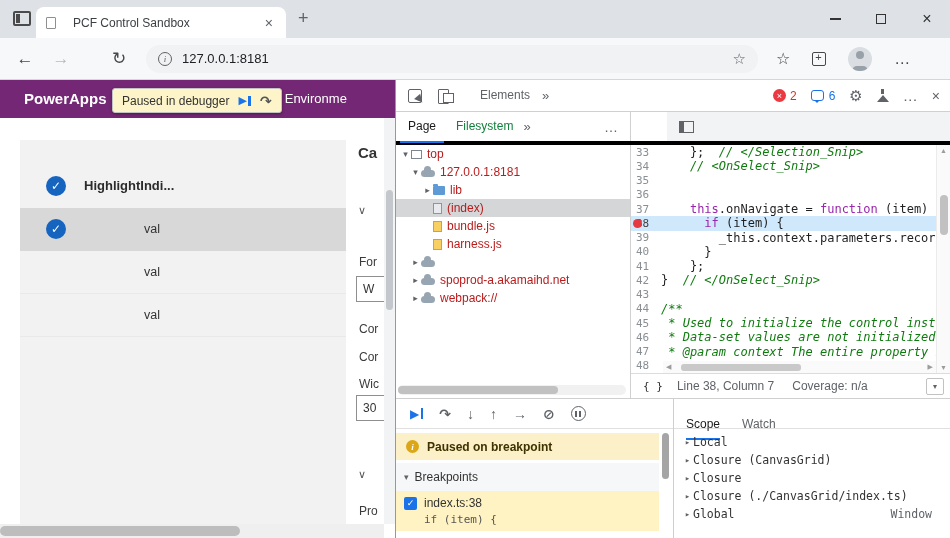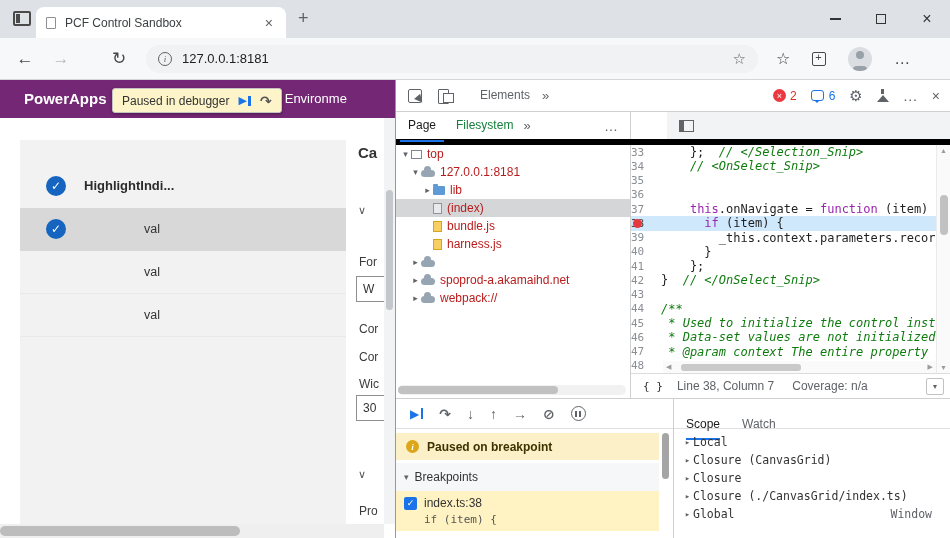--- a/index.html
+++ b/index.html
@@ -3,21 +3,21 @@
 <meta charset="utf-8">
 <style>
   * { box-sizing:border-box; margin:0; padding:0; }
   body { font-family:"Liberation Sans","DejaVu Sans",sans-serif; background:#fff; }
   .screen { position:relative; width:950px; height:538px; background:#fff; overflow:hidden; box-shadow: inset 0 0 0 1px #6e6e6e; }
 
   
   .titlebar { position:absolute; left:0; top:0; width:950px; height:38px; background:#dee1e6; }
   .vtabs-btn { position:absolute; left:13px; top:11px; width:18px; height:15px; border:2px solid #4a4a4a; border-radius:2px; }
   .vtabs-btn::before { content:""; position:absolute; left:1px; top:1px; bottom:1px; width:4px; background:#4a4a4a; }
-  .tab { position:absolute; left:36px; top:7px; width:250px; height:31px; background:#fff; border-radius:8px 8px 0 0; display:flex; align-items:center; padding:0 10px; }
+  .tab { position:absolute; left:36px; top:7px; width:250px; height:31px; background:#fff; border-radius:8px 8px 0 0; display:flex; align-items:center; padding:0 10px;gap:8px; }
   .tab-favicon { width:10px; height:12px; border:1px solid #8f8f8f; border-radius:1px; background:#fff; flex:none; }
   .tab-title { margin-left:9px; font-size:12px; color:#3c4043; flex:1; white-space:nowrap; overflow:hidden; }
   .tab-close { font-size:14px; color:#5f6368; padding:0 3px; }
   .newtab { position:absolute; left:298px; top:8px; font-size:18px; color:#5f6368; }
   .win-controls { position:absolute; right:0; top:0; height:38px; display:flex; }
   .win-btn { width:46px; height:100%; display:flex; align-items:center; justify-content:center; color:#222; }
   .min-glyph { width:11px; height:2px; background:#333; }
   .max-glyph { width:10px; height:10px; border:1.5px solid #333; }
   .close-glyph { font-size:16px; color:#333; }
 
@@ -90,21 +90,21 @@
   .msg-badge { display:flex; align-items:center; gap:5px; color:#1a73e8; }
   .bubble { width:13px; height:11px; border:1.5px solid #1a73e8; border-radius:3px; position:relative; }
   .bubble::after { content:""; position:absolute; left:2px; bottom:-6px; border:3px solid transparent; border-top-color:#1a73e8; }
   .gear-icon { font-size:15px; color:#5f6368; }
   .flask-icon { position:relative; width:12px; height:13px; }
   .flask-icon::before { content:""; position:absolute; left:4.5px; top:0; width:3px; height:5px; background:#5f6368; }
   .flask-icon::after { content:""; position:absolute; left:0; bottom:0; border-left:6px solid transparent; border-right:6px solid transparent; border-bottom:7px solid #5f6368; }
   .dt-dots { font-size:15px; color:#5f6368; }
   .dt-close { font-size:14px; color:#5f6368; }
 
-  .dt-row2 { position:absolute; left:0; top:32px; width:554px; height:33px; border-bottom:6px solid #000000; display:flex;gap:36px; }
+  .dt-row2 { position:absolute; left:0; top:32px; width:554px; height:33px; border-bottom:4px solid #000000; display:flex;gap:36px; }
   .nav-tabs { width:235px; border-right:1px solid #d0d0d0; display:flex; align-items:center; background:#fff; flex:none; }
   .nav-tab { padding:0 8px; line-height:30px; height:32px; color:#15803d; margin-left:4px; }
   .nav-tab.active { color:#1a1a1a; border-bottom:2px solid #1a73e8; }
   .nav-more { color:#5f6368; margin-left:2px; font-size:13px; }
   .nav-dots { margin-left:auto; margin-right:12px; color:#5f6368; font-size:14px; }
   .editor-tabstrip { flex:1; background:#f1f3f4; display:flex; align-items:center; }
   .collapse-icon { width:15px; height:12px; border:1.5px solid #5f6368; margin-left:12px; position:relative; flex:none; }
   .collapse-icon::before { content:""; position:absolute; left:0; top:0; bottom:0; width:4px; background:#5f6368; }
   .file-tab { margin-left:10px; height:32px; background:#fff; border-left:1px solid #d0d0d0; border-right:1px solid #d0d0d0; padding:0 16px; line-height:31px; color:#333; }
 
@@ -119,21 +119,21 @@
   .ic-folder { width:12px; height:9px; background:#5e9bd6; border-radius:1px; position:relative; flex:none; }
   .ic-folder::before { content:""; position:absolute; top:-2px; left:0; width:5px; height:2px; background:#5e9bd6; border-radius:1px 1px 0 0; }
   .ic-doc { width:9px; height:11px; background:#e8eaed; border:1px solid #8d959d; flex:none; }
   .ic-doc.yellow { background:#f7cf63; border-color:#d6a41e; }
   .tree-hscroll { position:absolute; left:2px; bottom:3px; width:228px; height:10px; background:#f1f1f1; border-radius:5px; }
   .tree-hscroll .thumb { position:absolute; left:0; top:1px; width:160px; height:8px; background:#c1c1c1; border-radius:4px; }
 
   .dt-editor { position:absolute; left:235px; top:65px; width:319px; height:228px; background:#fff; overflow:hidden; }
   .code-area { position:absolute; left:0; top:0; width:305px; height:228px; overflow:hidden; }
   .cl { position:relative; display:flex; align-items:center; height:14.25px; }
-  .cl .ln { width:30px; flex:none; text-align:left; padding-right:7px; color:#8a8f94; font:11px "DejaVu Sans Mono","Liberation Mono",monospace; }
+  .cl .ln { width:30px; flex:none; text-align:center; padding-right:7px; color:#8a8f94; font:11px "DejaVu Sans Mono","Liberation Mono",monospace; }
   .cl .code { font:12px "DejaVu Sans Mono","Liberation Mono",monospace; white-space:pre; color:#1f1f1f; }
   .tok-k { color:#9a25ae; }
   .tok-c { color:#0f7b0f; font-style:italic; }
   .tok-p { color:#1f1f1f; }
   .cl.exec { background:#cfe8fc; }
   .cl.exec .ln { color:#444; }
   .bp-dot { position:absolute; left:2px; top:3px; width:9px; height:9px; border-radius:50%; background:#e5393f; }
   .ed-vscroll { position:absolute; right:0; top:0; width:14px; height:228px; background:#fafafa; border-left:1px solid #ebebeb; }
   .ed-vscroll .sa { position:absolute; left:0; width:13px; text-align:center; font-size:7px; color:#9c9c9c; }
   .ed-vscroll .up { top:2px; } .ed-vscroll .down { bottom:2px; }

